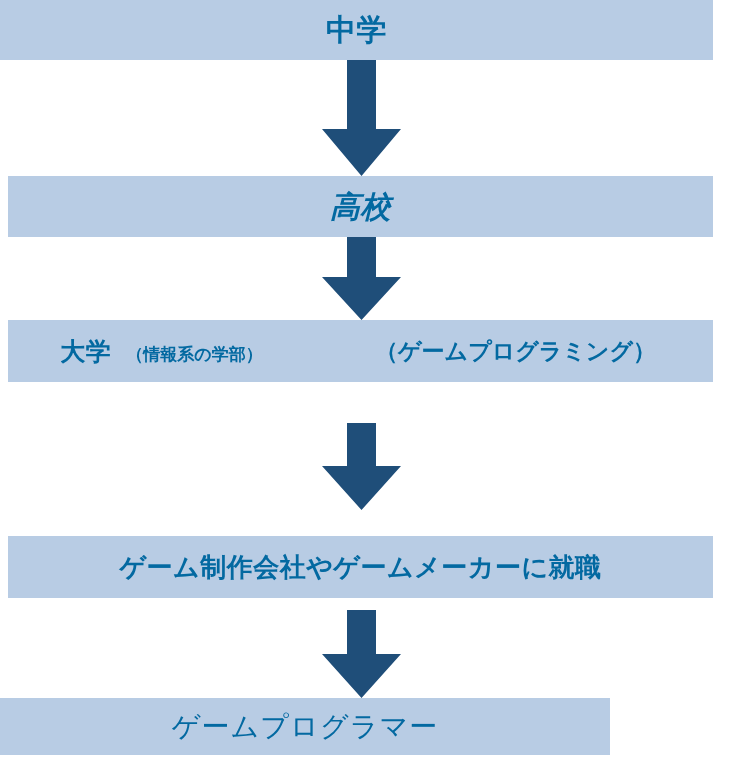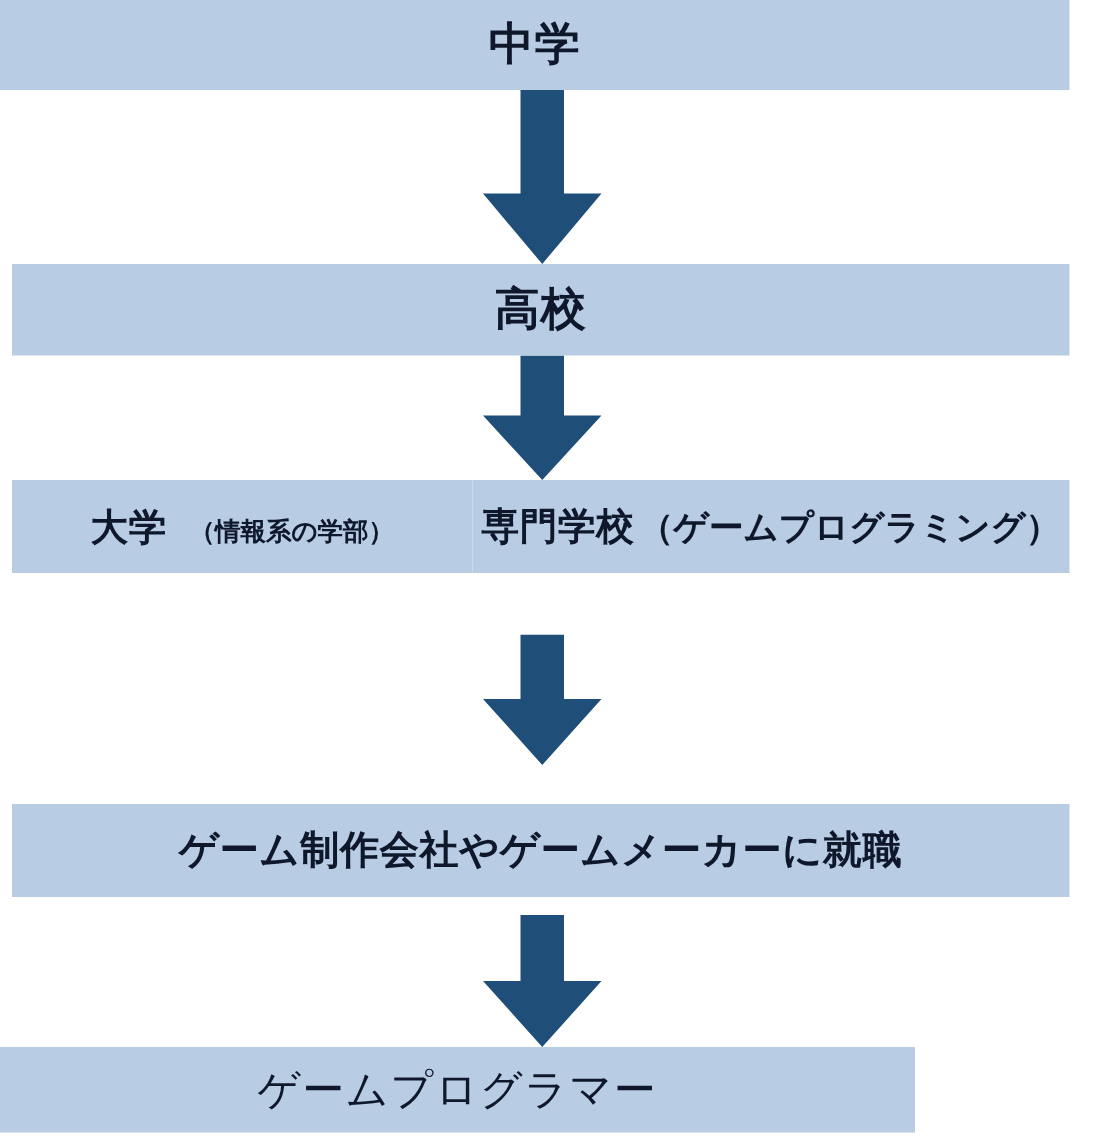--- a/index.html
+++ b/index.html
@@ -22,21 +22,21 @@
     height: 761px;
   }
 
   .node-box {
     position: absolute;
     background: #b8cce4;
     display: flex;
     align-items: center;
     justify-content: center;
     box-sizing: border-box;
-    color: #0f172a;
+    color: #0369a1;
     white-space: nowrap;
   }
 
   .node-label {
     display: inline-flex;
     align-items: baseline;
     justify-content: center;
     line-height: 1;
   }
 
@@ -53,21 +53,21 @@
   
   #box-junior-high {
     left: 0px;  top: 0px;
     width: 713px; height: 60px;
   }
   #box-junior-high .lbl-main { font-size: 30px; }
 
   
   #box-high-school {
     left: 8px;  top: 176px;
-    width: 705px; height: 61px;
+    width: 705px; height: 61px; font-style: italic;
   }
   #box-high-school .lbl-main { font-size: 30px; }
 
   
   #box-university {
     left: 8px;  top: 320px;
     width: 307px; height: 62px;
   }
   #box-university .lbl-main { font-size: 25px; }
   #box-university .lbl-paren { font-size: 17px; margin-left: 15px; }
@@ -130,21 +130,20 @@
 
   <div class="node-box" id="box-university">
     <span class="node-label">
       <span class="lbl-main">大学</span>
       <span class="lbl-paren">（情報系の学部）</span>
     </span>
   </div>
 
   <div class="node-box" id="box-vocational">
     <span class="node-label">
-      <span class="lbl-main">専門学校</span>
       <span class="lbl-paren">（ゲームプログラミング）</span>
     </span>
   </div>
 
   <div class="arrow" id="arrow-3" style="left:322px; top:423px;">
     <svg width="79" height="87" viewBox="0 0 79 87" aria-hidden="true">
       <polygon points="25,0 54,0 54,43 79,43 39.5,87 0,43 25,43" fill="#1f4e79"></polygon>
     </svg>
   </div>
 

